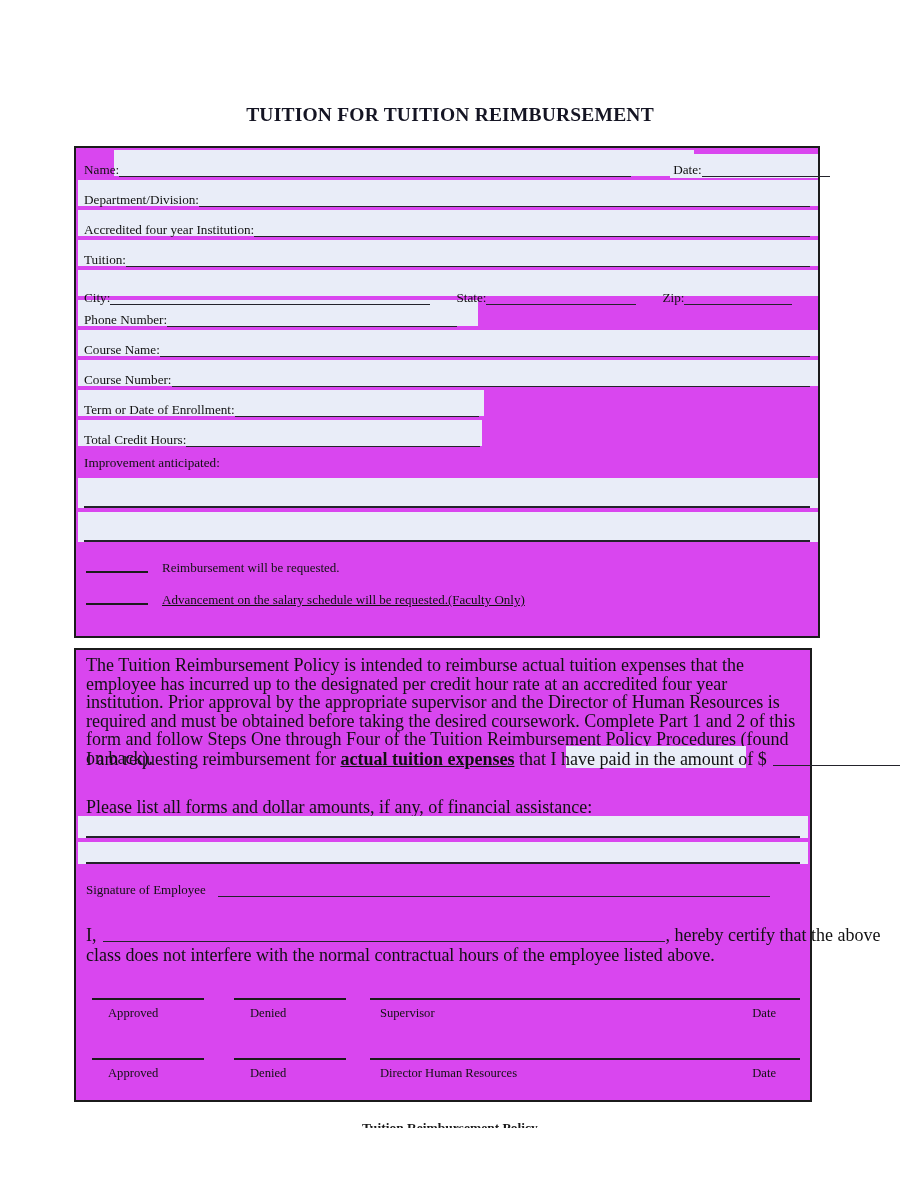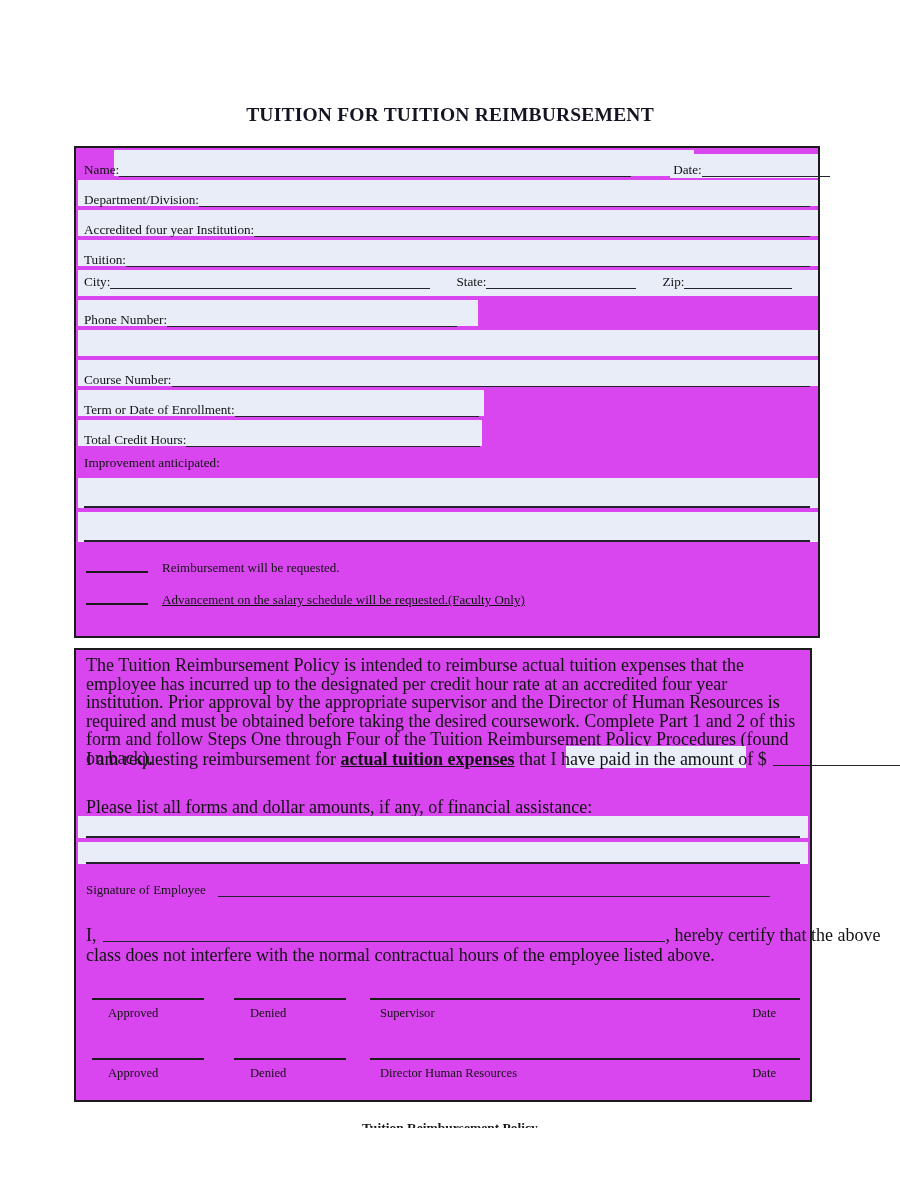--- a/index.html
+++ b/index.html
@@ -187,34 +187,38 @@
       <div class="row" style="top:60px;">
         <span class="lbl">Accredited four year Institution:</span>
         <span class="ln grow" style="margin-right:8px;"></span>
       </div>
 
       <div class="row" style="top:90px;">
         <span class="lbl">Tuition:</span>
         <span class="ln grow" style="margin-right:8px;"></span>
       </div>
 
-      <div class="row" style="top:112px;">
+      <div class="row" style="top:128px;">
         <span class="lbl">City:</span>
         <span class="ln" style="width:320px;"></span>
         <span class="lbl" style="padding-left:26px;">State:</span>
         <span class="ln" style="width:150px;"></span>
         <span class="lbl" style="padding-left:26px;">Zip:</span>
         <span class="ln" style="width:108px;"></span>
       </div>
 
       <div class="row" style="top:150px;">
         <span class="lbl">Phone Number:</span>
         <span class="ln" style="width:290px;"></span>
       </div>
 
+      <div class="row" style="top:180px;">
+        <span class="lbl">Course Name:</span>
+        <span class="ln grow" style="margin-right:8px;"></span>
+      </div>
 
       <div class="row" style="top:210px;">
         <span class="lbl">Course Number:</span>
         <span class="ln grow" style="margin-right:8px;"></span>
       </div>
 
       <div class="row" style="top:240px;">
         <span class="lbl">Term or Date of Enrollment:</span>
         <span class="ln" style="width:244px;"></span>
       </div>

